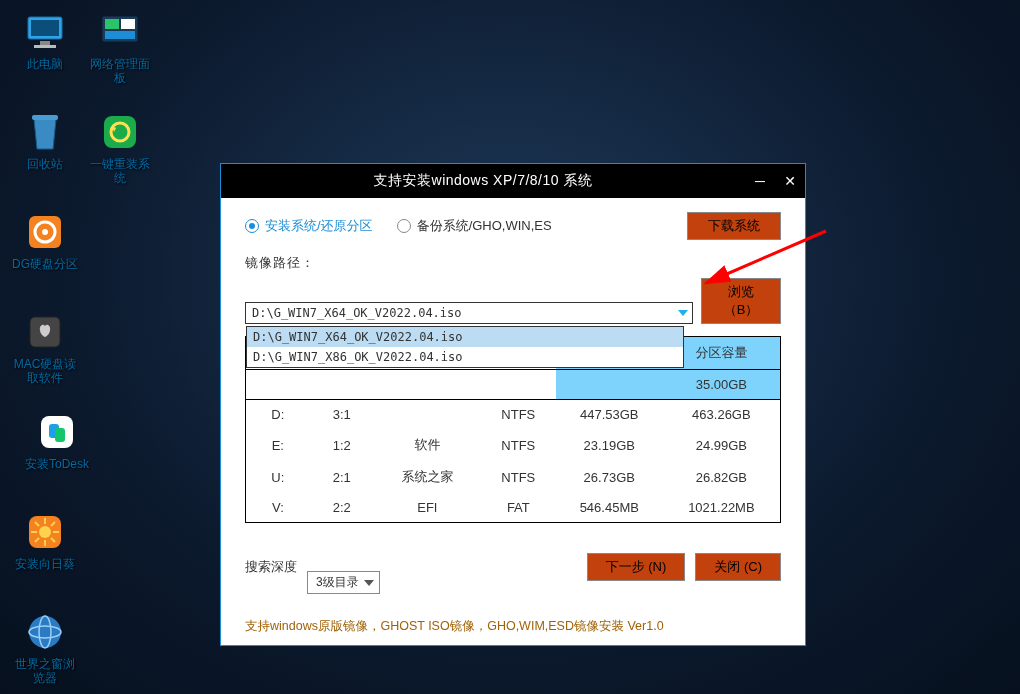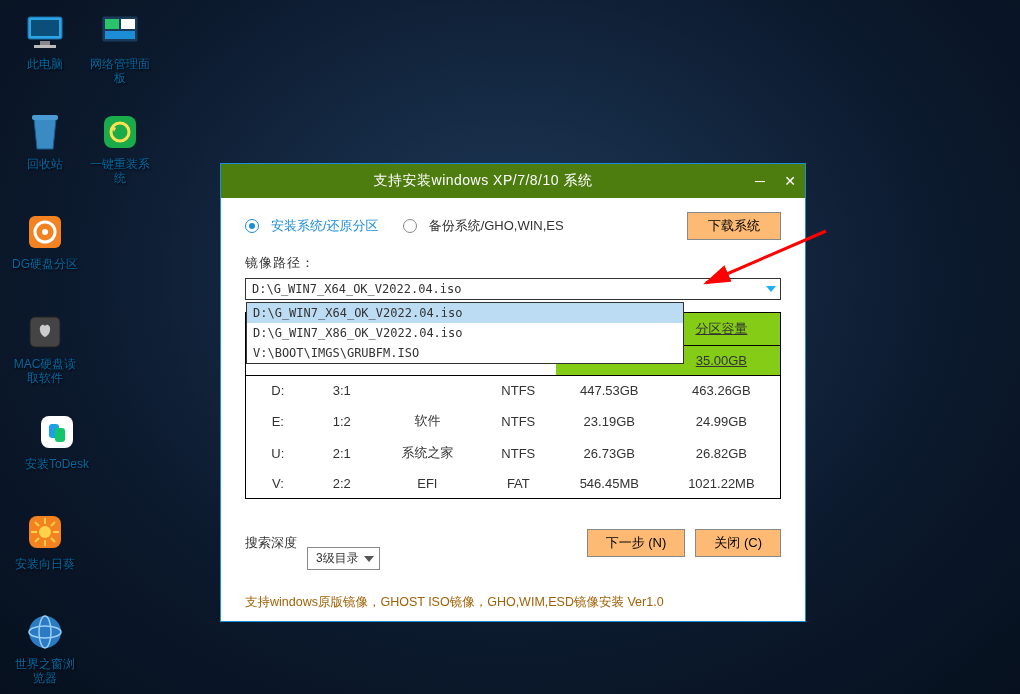--- a/index.html
+++ b/index.html
@@ -37,21 +37,21 @@
   .window {
     position: absolute;
     left: 220px;
     top: 163px;
     width: 586px;
     background: #fff;
     border: 1px solid #1d8dd5;
   }
   .titlebar {
     height: 34px;
-    background: #4d7c0f;
+    background: #000000;
     color: #fff;
     display: flex;
     align-items: center;
     font-size: 14px;
   }
   .titlebar .title-text {
     flex: 1;
     text-align: center;
     letter-spacing: 0.5px;
   }
@@ -74,38 +74,38 @@
 
   .radio-row {
     display: flex;
     align-items: center;
     gap: 24px;
     margin-bottom: 14px;
   }
   .radio-opt {
     display: flex;
     align-items: center;
-    gap: 12px;
+    gap: 6px;
     cursor: pointer;
   }
   .radio-opt .radio {
     width: 14px; height: 14px;
     border: 1.5px solid #888;
     border-radius: 50%;
     display: flex; align-items: center; justify-content: center;
   }
   .radio-opt.selected .radio { border-color: #1d8dd5; }
   .radio-opt.selected .radio::after {
     content: ""; width: 6px; height: 6px; background: #1d8dd5; border-radius: 50%;
   }
   .radio-opt.selected span { color: #1d8dd5; }
 
   .btn {
     border: 1px solid #888;
-    background: #fdba74;
+    background: #c2410c;
     padding: 4px 14px;
     font-size: 13px;
     cursor: pointer;
     font-family: inherit;
   }
 
   .download-btn { margin-left: auto; padding: 4px 20px; }
 
   .path-label { margin-bottom: 6px; letter-spacing: 1px; }
 
@@ -164,22 +164,21 @@
   }
   .ptable th, .ptable td {
     text-align: center;
     padding: 7px 4px;
     font-weight: normal;
   }
   .ptable thead th {
     border-bottom: 1px solid #000;
   }
   .ptable thead .highlight {
-    background: #84cc16;
-    text-decoration: underline;
+    background: #7dd3fc;
   }
 
   .bottom-row {
     display: flex;
     align-items: center;
     gap: 10px;
     margin-top: 16px;
   }
   .depth-select {
     border: 1px solid #888;
@@ -348,23 +347,23 @@
 
     <div class="path-label">镜像路径：</div>
 
     <div class="path-row">
       <div class="path-input">
         <span>D:\G_WIN7_X64_OK_V2022.04.iso</span>
         <div class="dropdown-arrow"></div>
         <div class="dropdown-list">
           <div class="selected">D:\G_WIN7_X64_OK_V2022.04.iso</div>
           <div>D:\G_WIN7_X86_OK_V2022.04.iso</div>
-          <div>V:\BOOT\IMGS\GRUBFM.ISO</div>
         </div>
       </div>
+      <button class="btn browse-btn">浏览（B）</button>
     </div>
 
     <table class="ptable">
       <colgroup>
         <col style="width:12%">
           <col style="width:12%">
           <col style="width:20%">
           <col style="width:14%">
           <col style="width:20%">
           <col style="width:22%">

